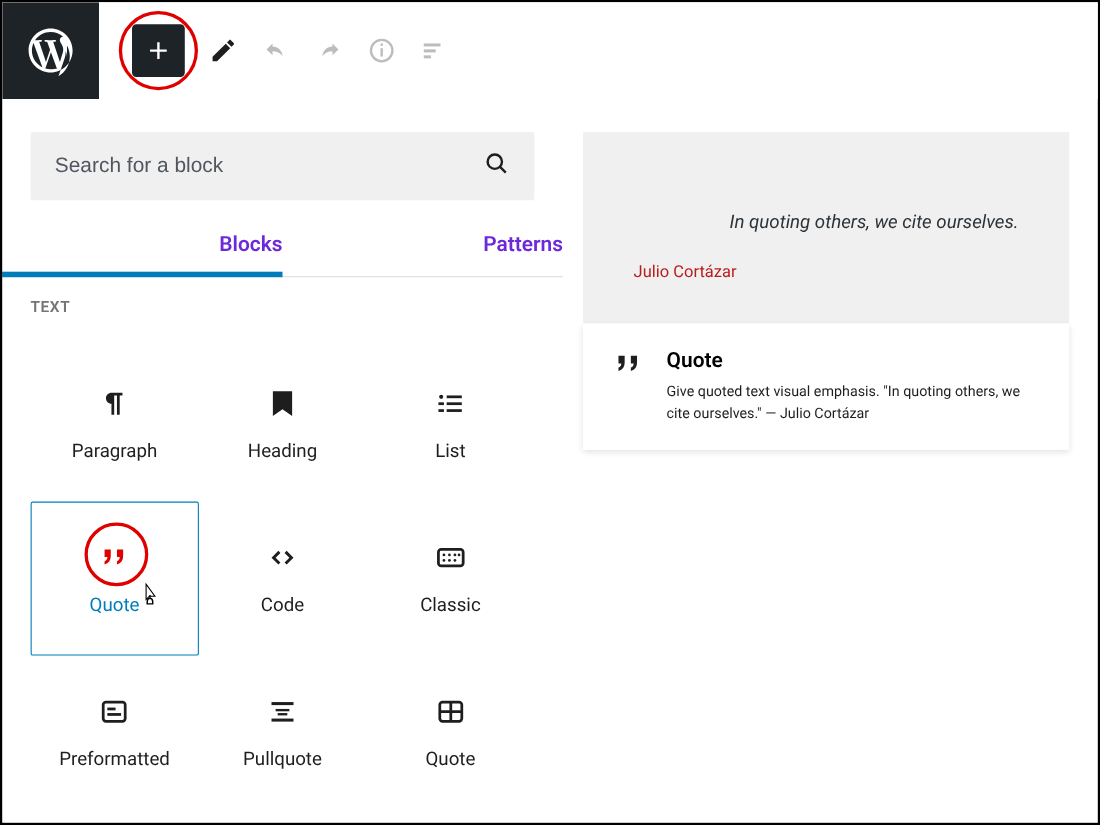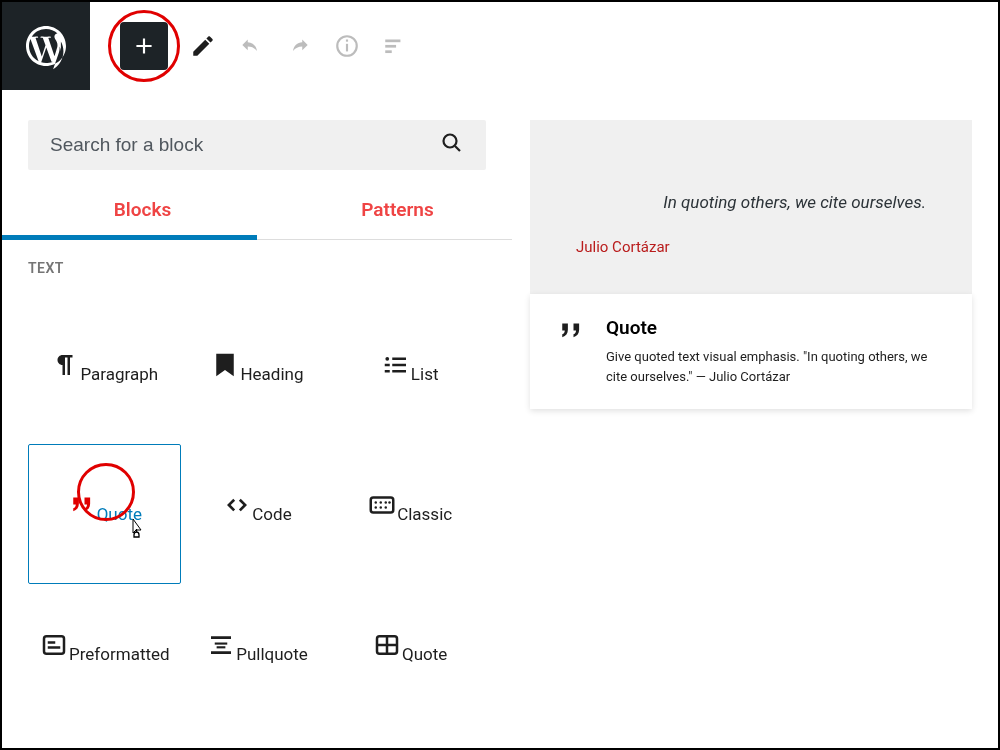--- a/index.html
+++ b/index.html
@@ -61,45 +61,45 @@
     }
     .inserter::-webkit-scrollbar { width: 16px; }
     .inserter::-webkit-scrollbar-track { background: #fff; }
     .inserter::-webkit-scrollbar-thumb { background: #a7aaad; }
     .search-box {
       background: #f0f0f0;
       border-radius: 2px;
       display: flex;
       align-items: center;
       padding: 0 22px;
-      height: 50px;
+      height: 62px;
       margin-bottom: 28px;
     }
     .search-box input {
       flex: 1;
       border: none;
       background: transparent;
       font-size: 19px;
       color: #50575e;
       outline: none;
     }
     .search-box input::placeholder { color: #50575e; }
     .search-icon svg { width: 24px; height: 24px; }
     .tabs {
       display: flex;
       border-bottom: 1px solid #ddd;
       margin: 0 -26px 20px -26px;
     }
     .tab {
       flex: 1;
-      text-align: center;
+      text-align: right;
       padding: 0 0 18px 26px;
       font-size: 19px;
       font-weight: 600;
-      color: #ef4444;
+      color: #6d28d9;
       cursor: pointer;
       position: relative;
     }
     .tab.active::after {
       content: "";
       position: absolute;
       bottom: -1px;
       left: 0;
       right: 0;
       height: 5px;
@@ -112,20 +112,21 @@
       letter-spacing: 0.5px;
       margin-bottom: 28px;
     }
     .blocks-grid {
       display: grid;
       grid-template-columns: repeat(3, 1fr);
       gap: 0;
     }
     .block-item {
       display: flex;
+      flex-direction: column;
       align-items: center;
       justify-content: center;
       height: 140px;
       cursor: pointer;
       position: relative;
       border: 1px solid transparent;
       border-radius: 2px;
     }
     .block-item.selected {
       border-color: #007cba;

